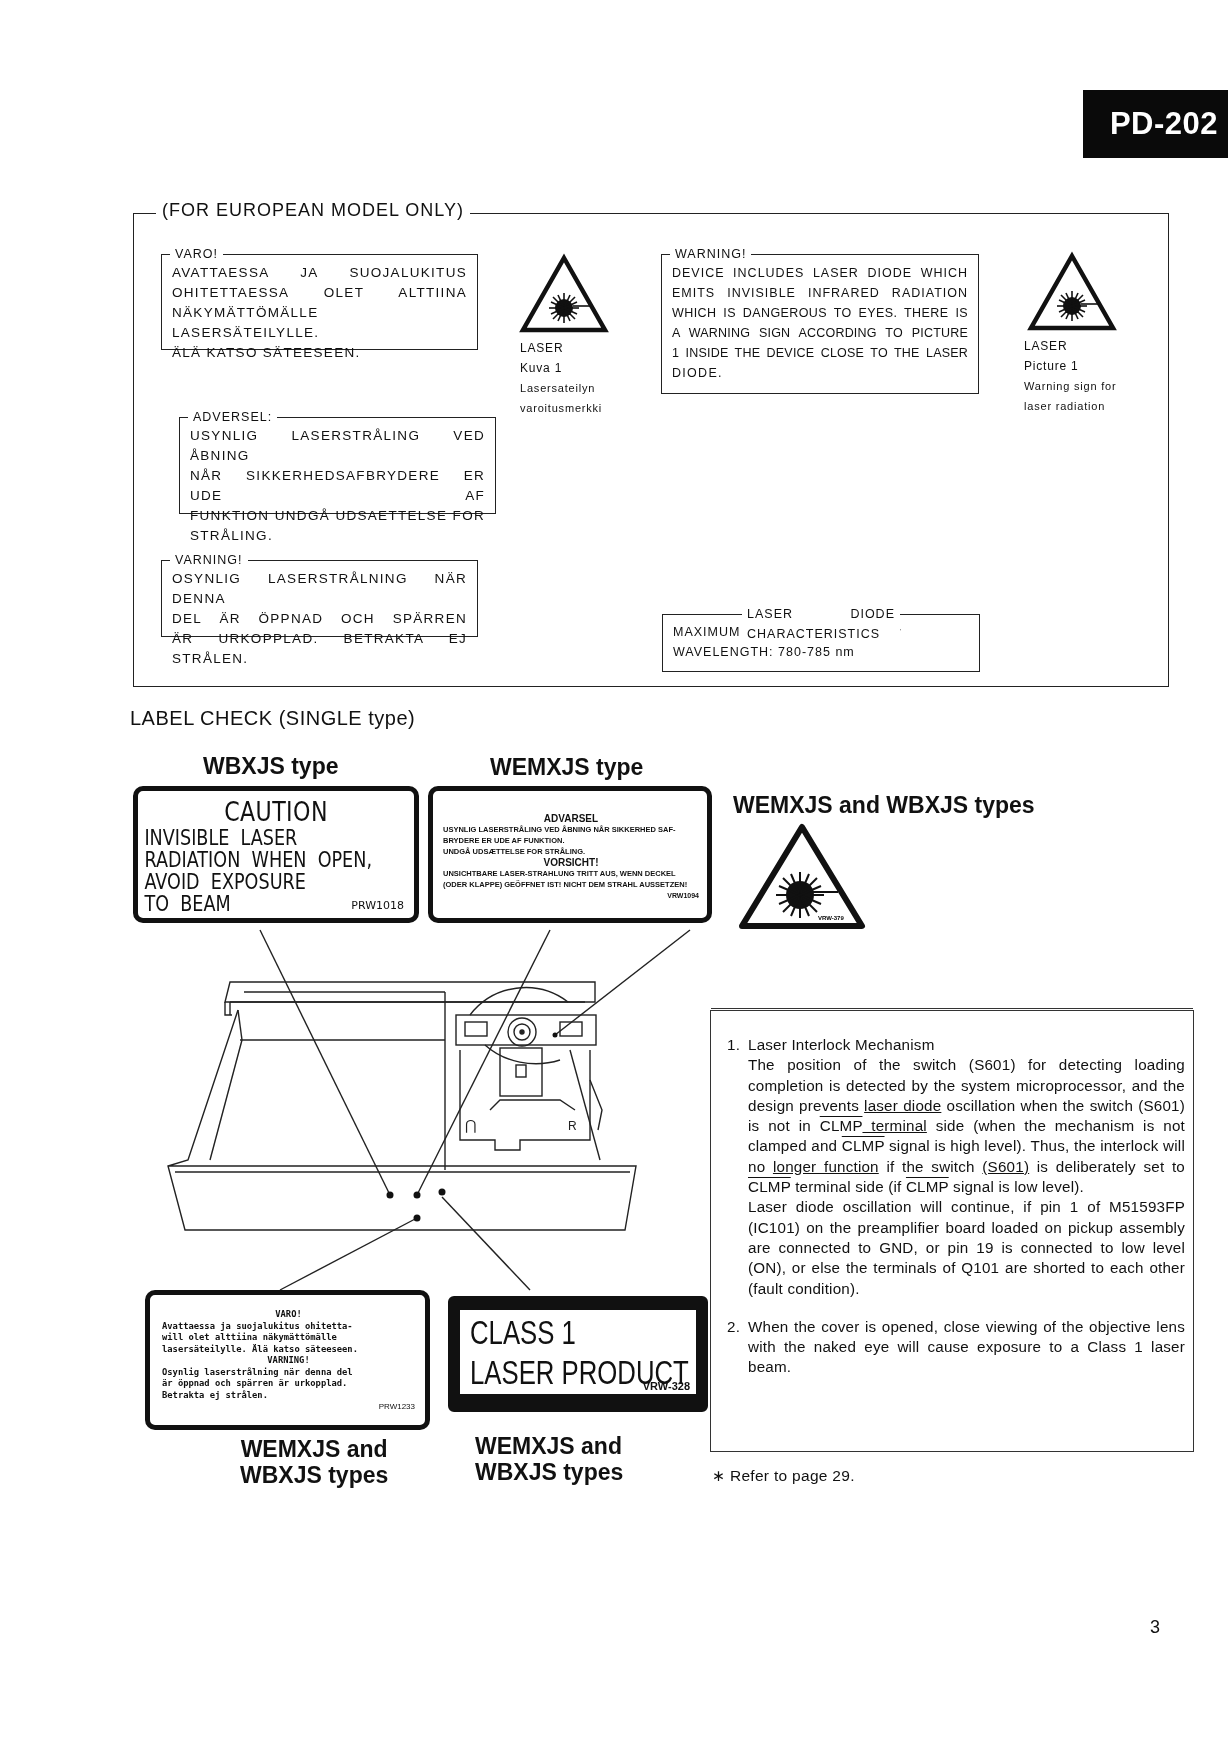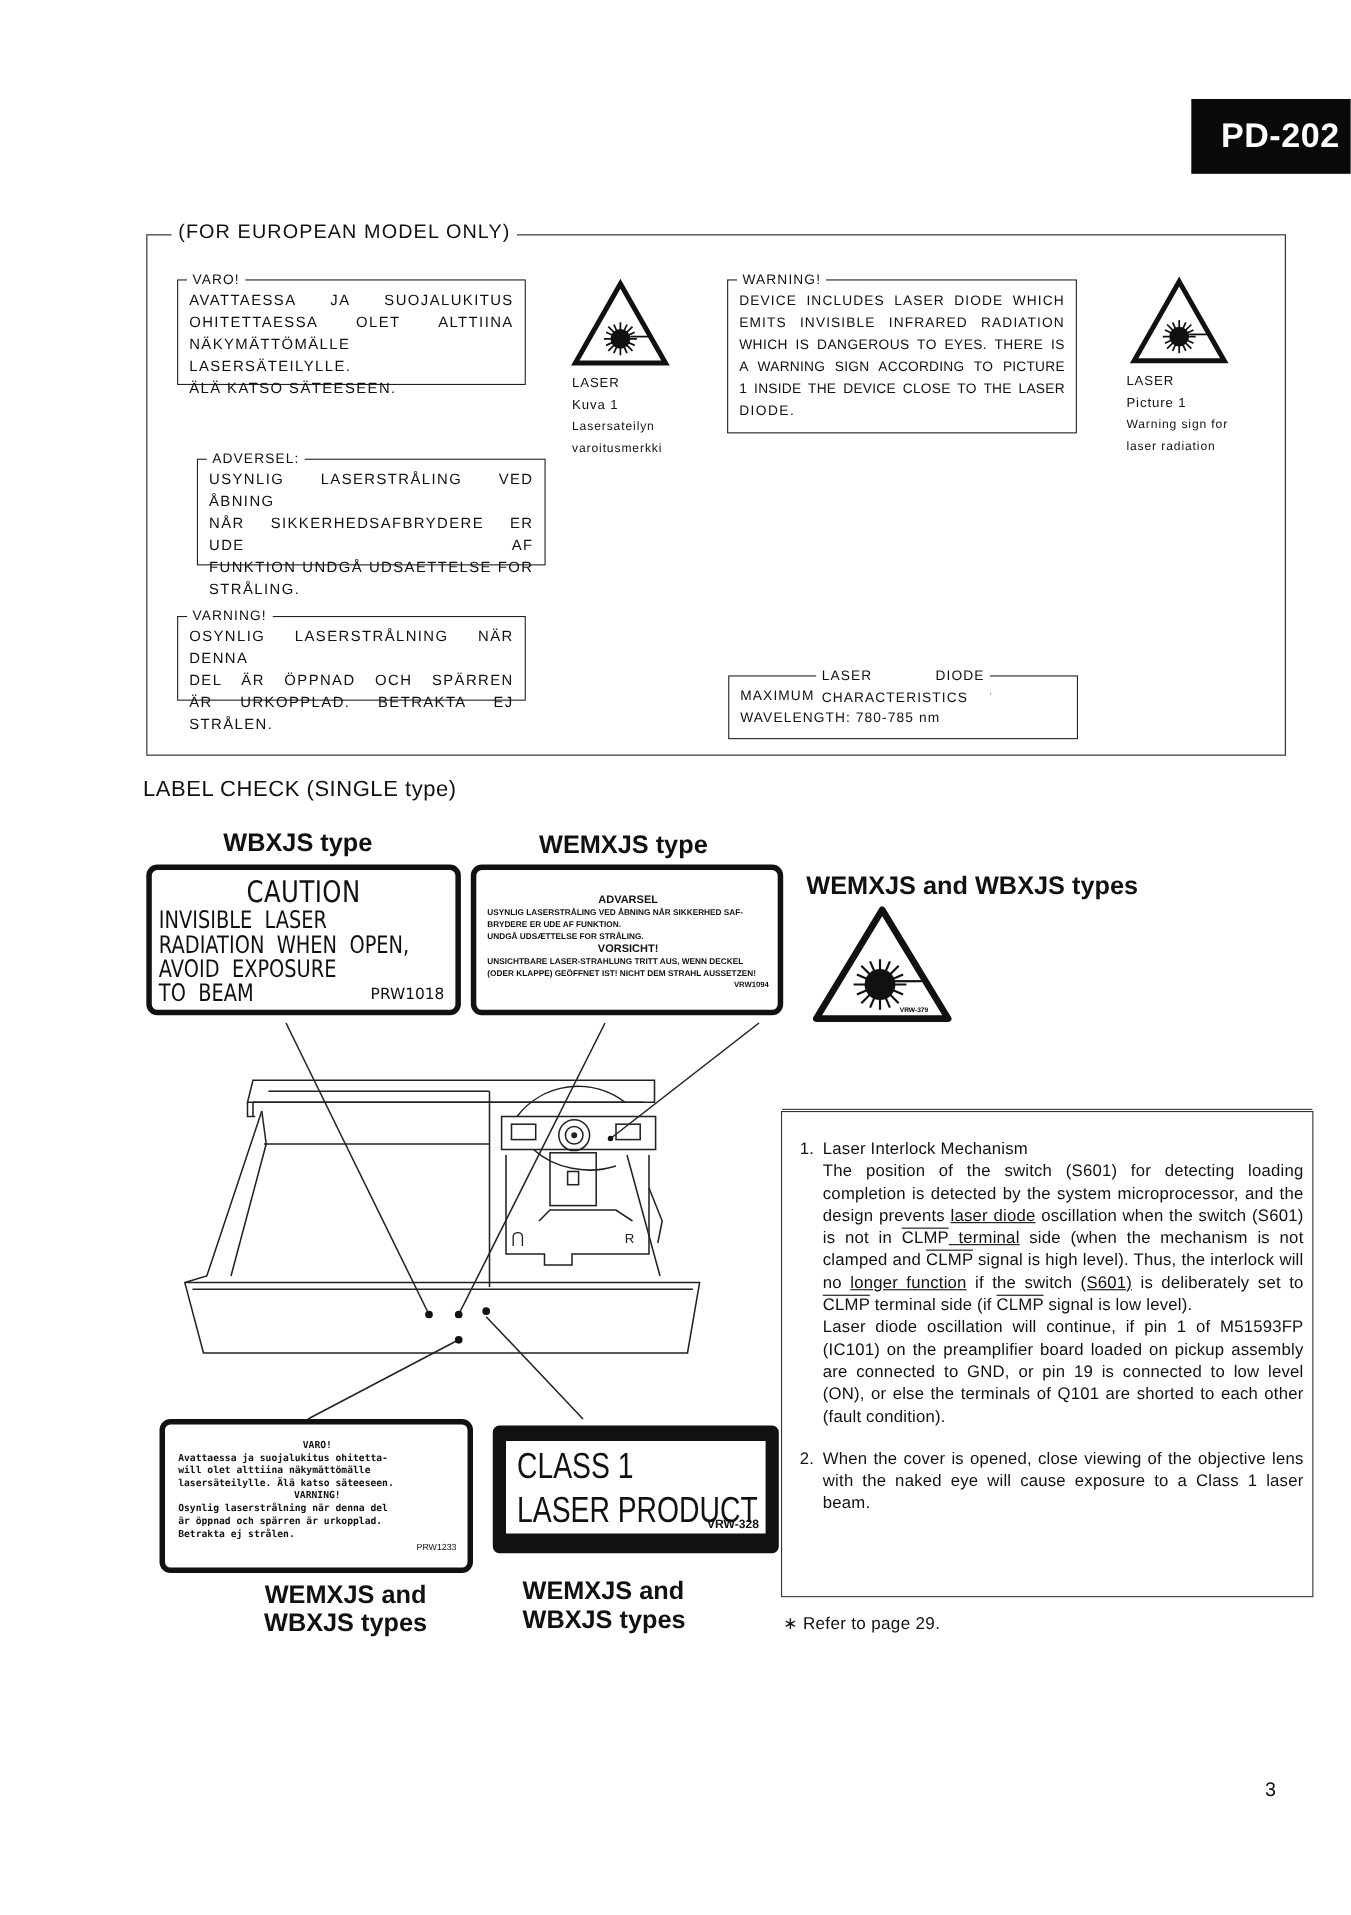--- a/index.html
+++ b/index.html
@@ -16,21 +16,21 @@
   .lbox .legend { position:absolute; top:-11px; left:8px; background:#fff; padding:0 5px; font-size:12.5px; letter-spacing:1px; }
   .lbox .legend.center { left:50%; transform:translateX(-50%); }
   .lbox p { margin:0; }
   .tri-cap { position:absolute; font-size:12px; line-height:20px; letter-spacing:0.8px; }
   .h-section { left:130px; top:707px; font-size:20px; letter-spacing:0.5px; }
   .h-type { font-weight:bold; font-size:23px; }
   .label-card { position:absolute; border:5px solid #111; border-radius:10px; box-sizing:border-box; background:#fff; }
   .caution-card { left:133px; top:786px; width:286px; height:137px; font-family:"DejaVu Sans", sans-serif; }
   .caution-card .title { text-align:center; font-size:27px; letter-spacing:0.5px; transform:scaleX(0.82); margin-top:6px; line-height:30px; }
   .caution-card .body { font-size:22px; line-height:22px; padding-left:8px; transform:scaleX(0.8); transform-origin:left; white-space:pre; }
-  .caution-card .code { position:absolute; right:10px; bottom:6px; font-size:14px; }
+  .caution-card .code { position:absolute; right:10px; bottom:6px; font-size:11px; }
   .adv-card { left:428px; top:786px; width:284px; height:137px; font-size:7.5px; font-weight:bold; line-height:11px; padding:22px 8px 4px 10px; }
   .adv-card .c { text-align:center; font-size:10px; }
   .adv-card .code { text-align:right; font-size:7px; }
   .varo-card { left:145px; top:1290px; width:285px; height:140px; font-family:"DejaVu Sans Mono", monospace; font-size:8.8px; font-weight:bold; line-height:11.5px; padding:14px 10px 4px 12px; }
   .varo-card .c { text-align:center; }
   .varo-card .code { text-align:right; font-family:"Liberation Sans", sans-serif; font-size:8px; font-weight:normal; }
   .class-card { left:448px; top:1296px; width:260px; height:116px; border-width:14px 12px 18px 12px; border-radius:6px; }
   .class-card .l { font-size:33px; line-height:34px; transform:scaleX(0.78); transform-origin:left; margin-left:10px; margin-top:6px; white-space:nowrap; }
   .class-card .code { position:absolute; right:6px; bottom:2px; font-size:11px; font-weight:bold; }
   .type-cap { position:absolute; font-weight:bold; font-size:23px; line-height:26px; }

